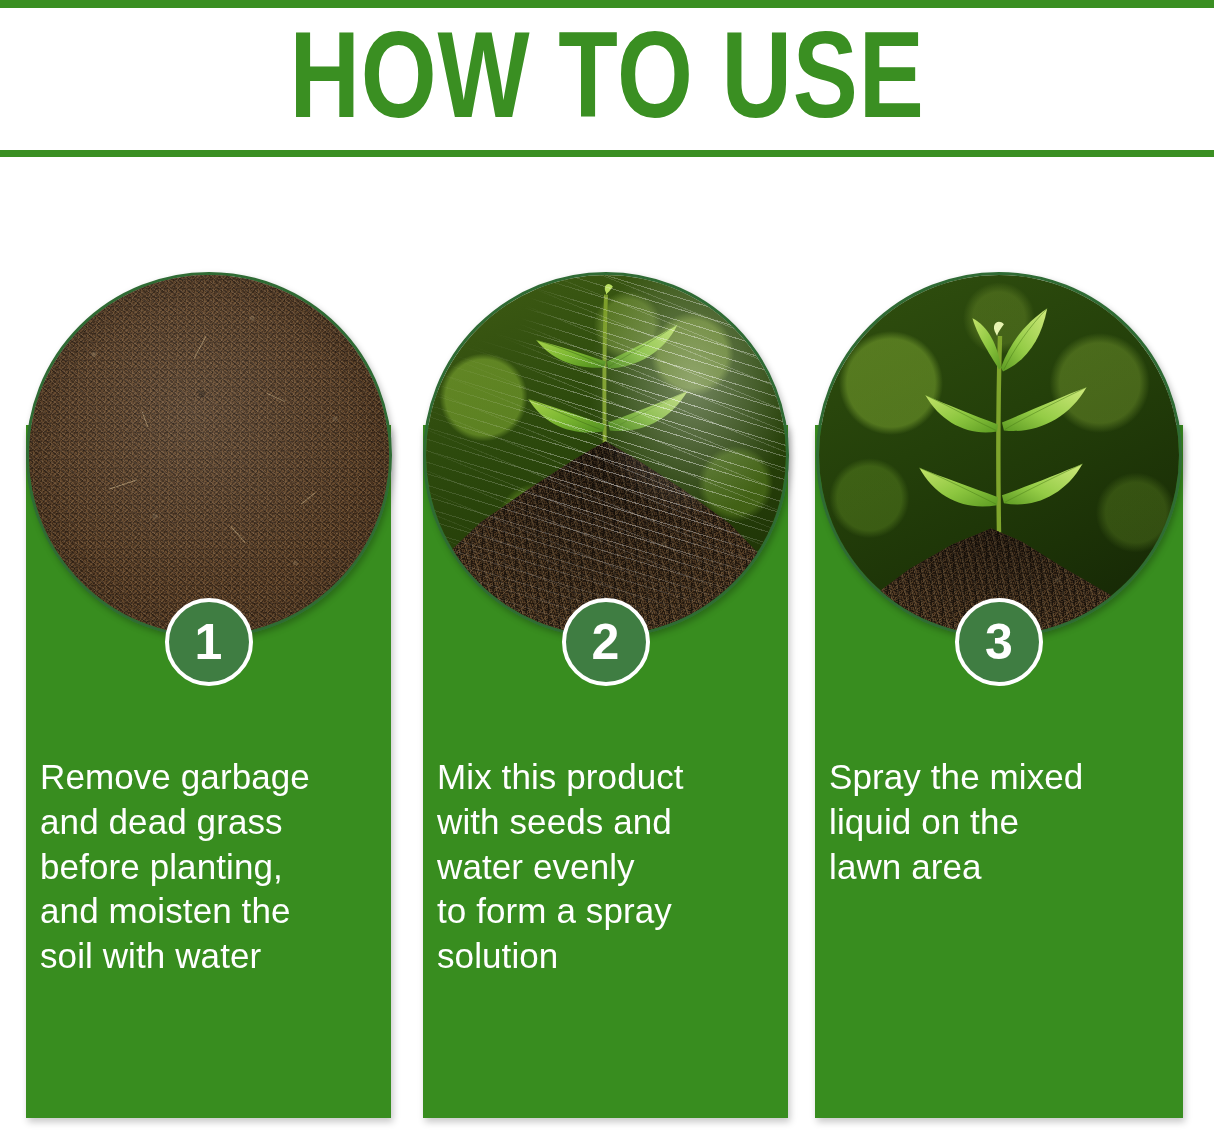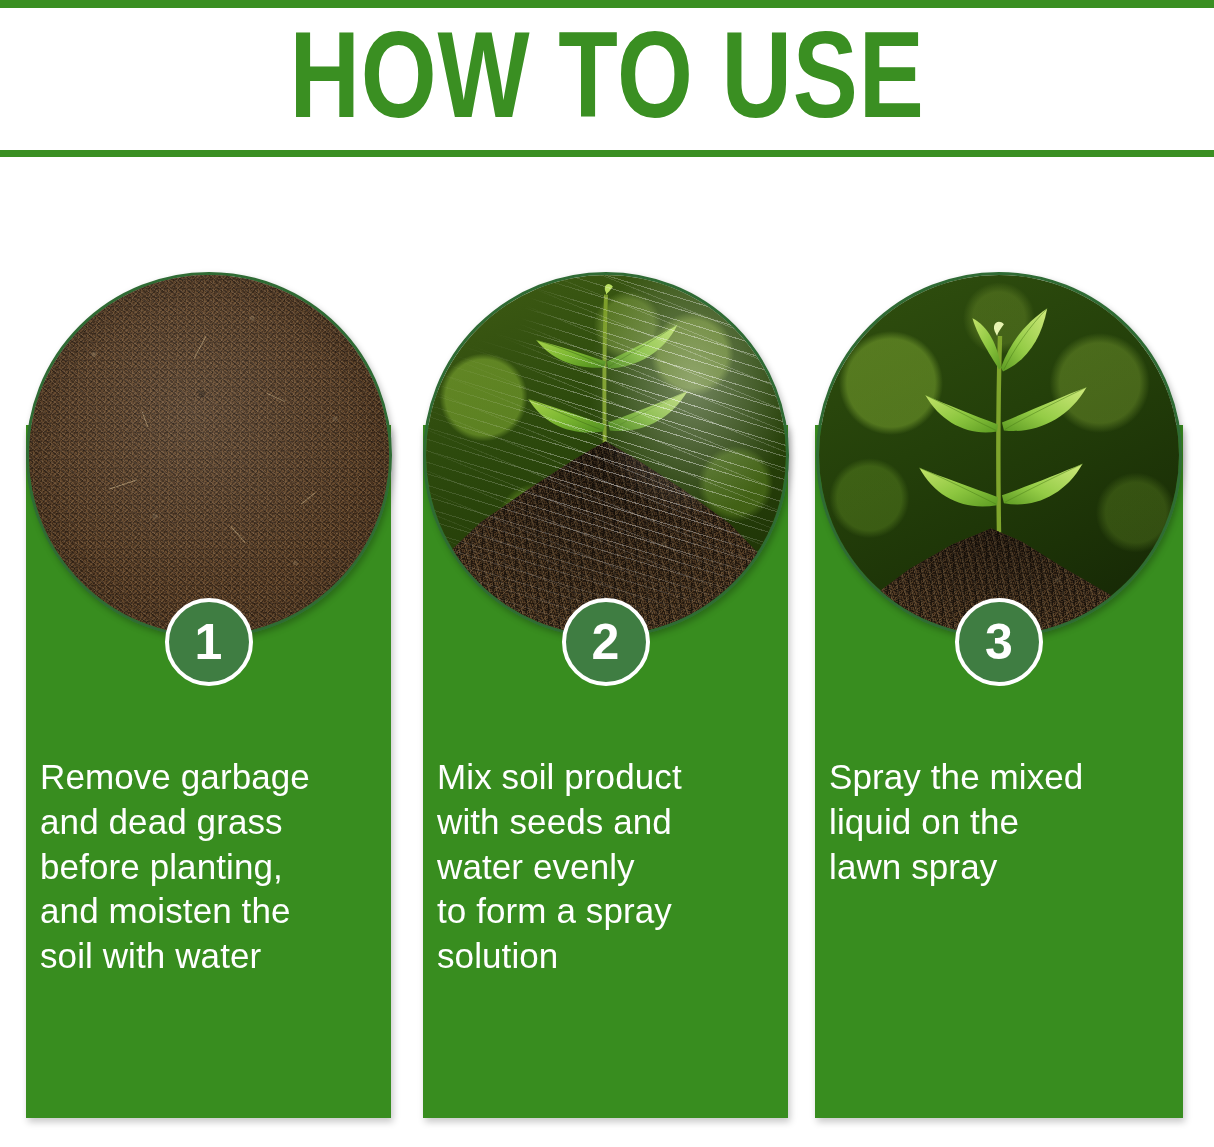--- a/index.html
+++ b/index.html
@@ -253,21 +253,21 @@
 
     <div class="mound" id="mound-2"></div>
     <div class="spray-glow"></div>
     <div class="spray"></div>
   </div>
 
   <div class="badge">
     <span>2</span>
   </div>
 
-  <div class="caption">Mix soil product
+  <div class="caption">Mix this product
 with seeds and
 water evenly
 to form a spray
 solution</div>
 </div>
 
 <div class="step" style="left:815px;width:368px;">
   <div class="panel"></div>
 
   <div class="photo">
@@ -303,14 +303,14 @@
 
     <div class="mound" id="mound-3"></div>
   </div>
 
   <div class="badge">
     <span>3</span>
   </div>
 
   <div class="caption">Spray the mixed
 liquid on the
-lawn spray</div>
+lawn area</div>
 </div>
 
 </body></html>

